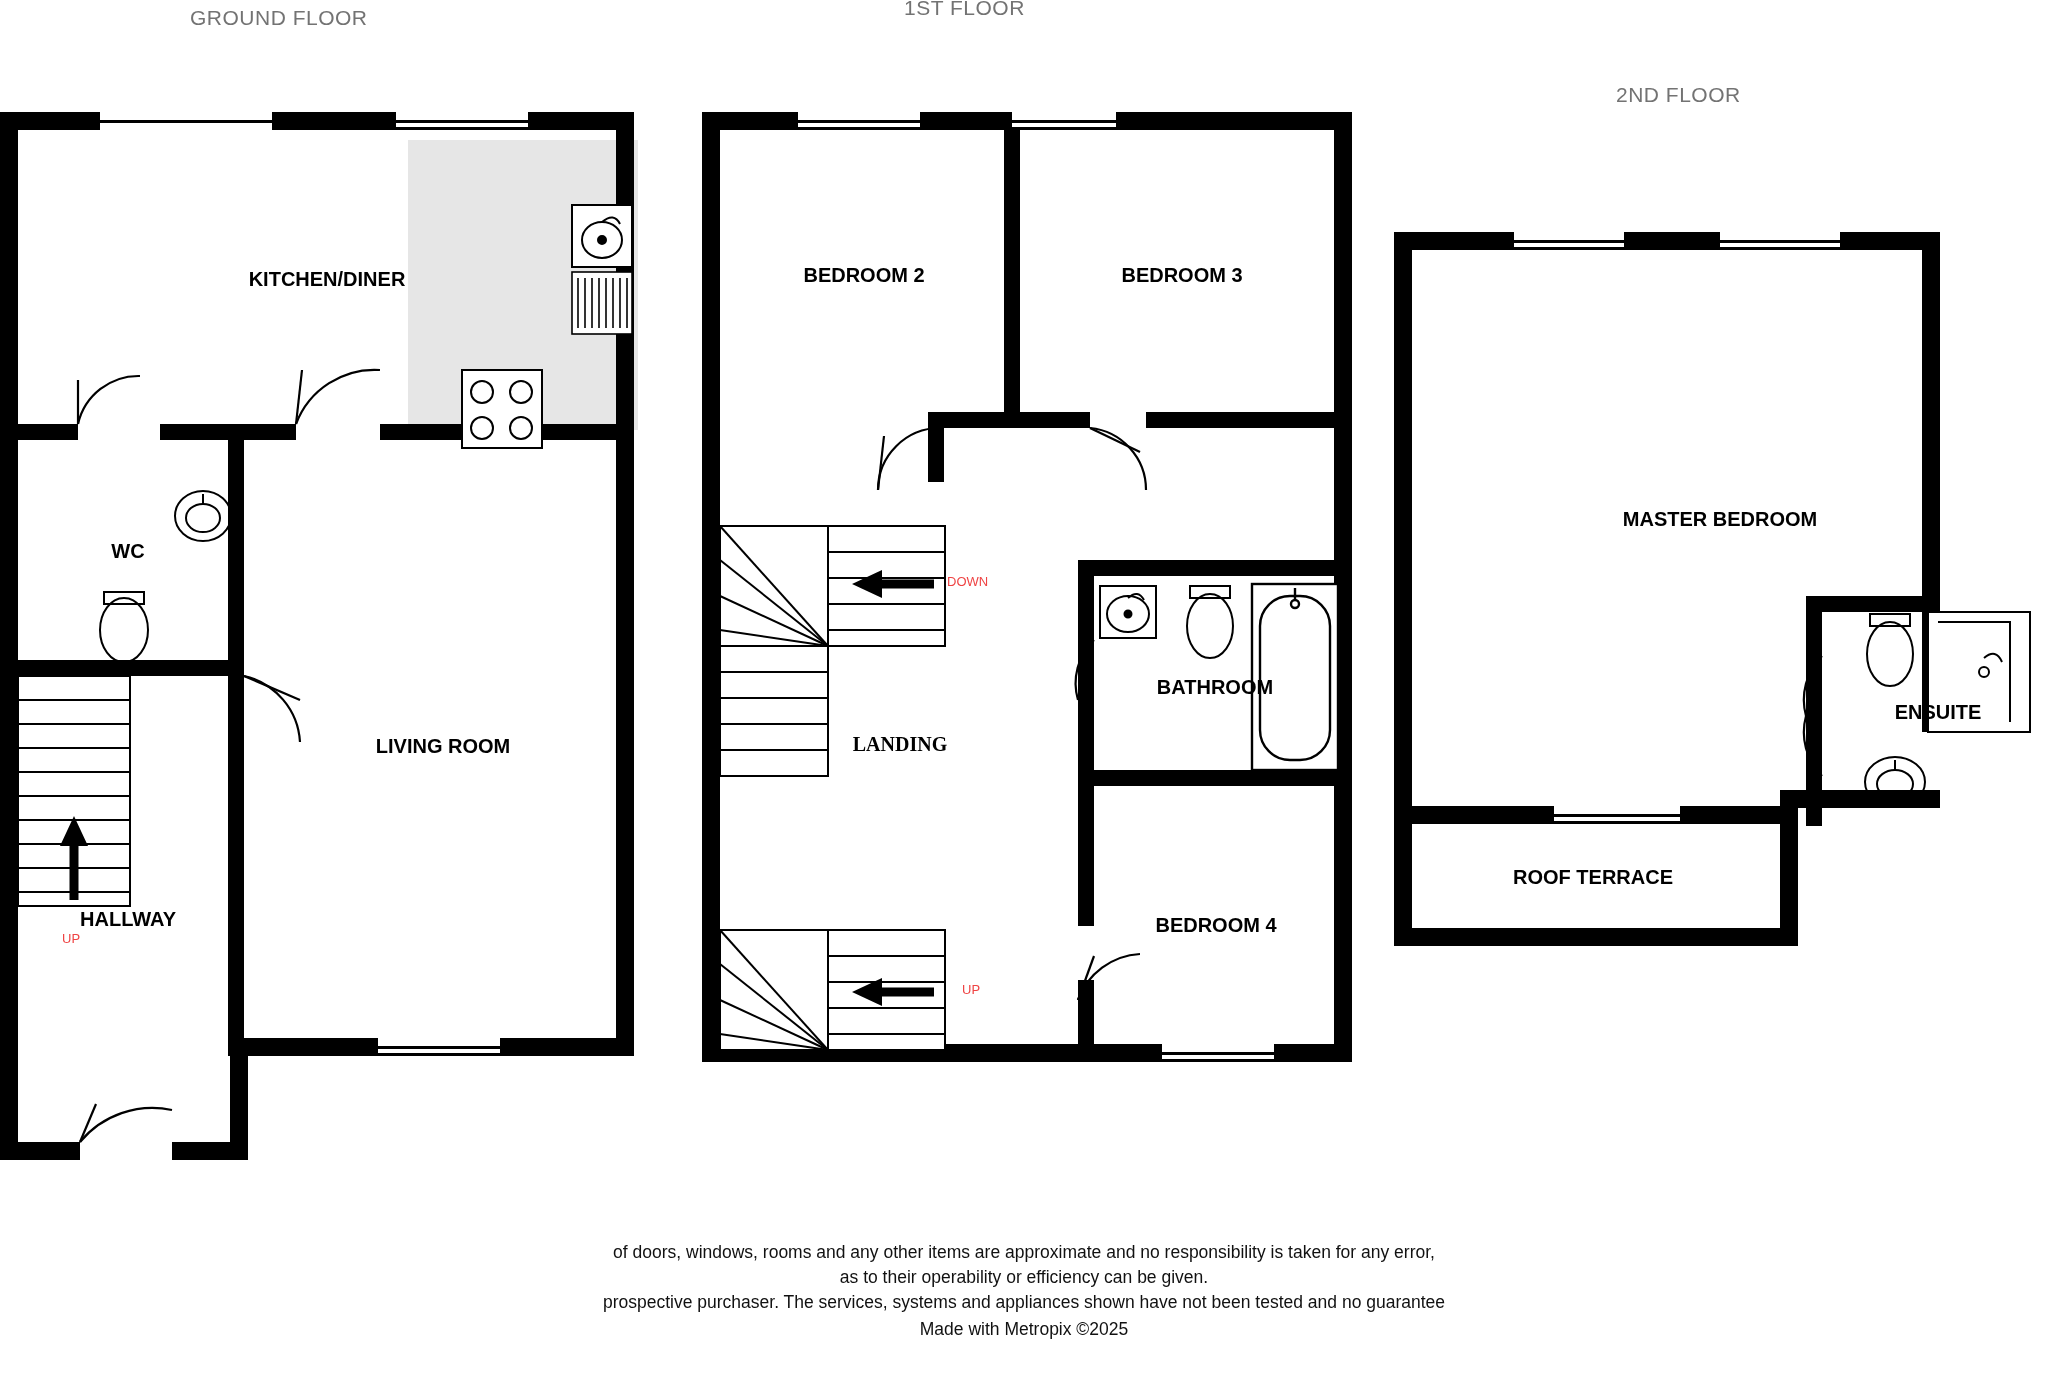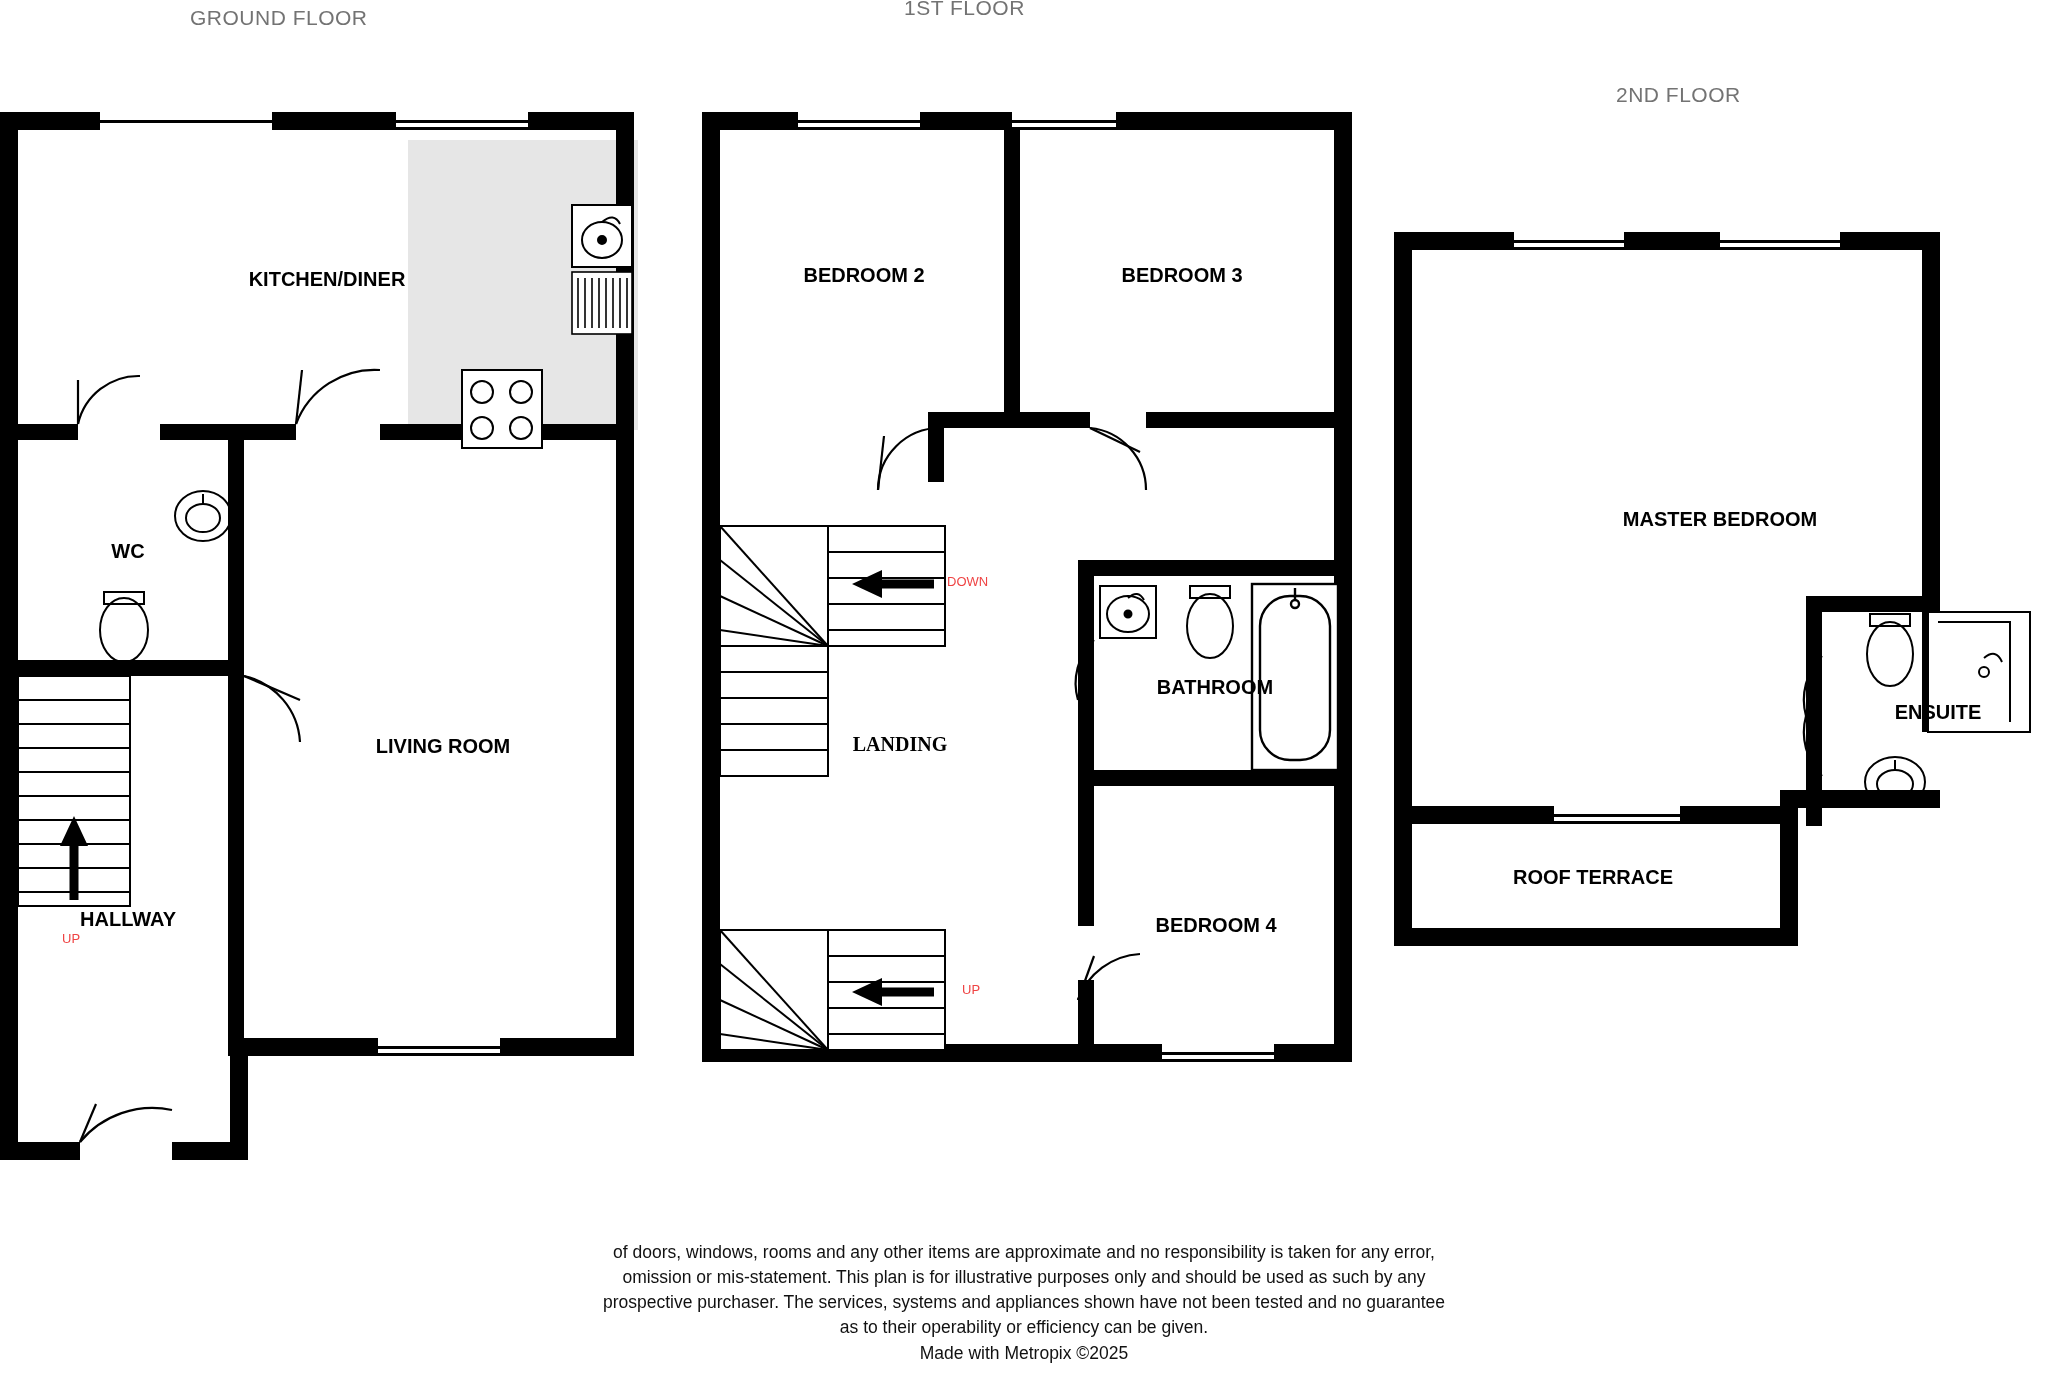--- a/index.html
+++ b/index.html
@@ -356,17 +356,16 @@
 <div class="room-label" style="left:1720px; top:508px;">MASTER BEDROOM</div>
 <div class="room-label" style="left:1938px; top:701px;">ENSUITE</div>
 <div class="room-label" style="left:1593px; top:866px;">ROOF TERRACE</div>
 
 <div class="tiny-label" style="left:62px; top:931px;">UP</div>
 <div class="tiny-label" style="left:947px; top:574px;">DOWN</div>
 <div class="tiny-label" style="left:962px; top:982px;">UP</div>
 
 <div class="disclaimer">
   <div>of doors, windows, rooms and any other items are approximate and no responsibility is taken for any error,</div>
-  <div>omission or mis-statement. This plan is for illustrative purposes only and should be used as such by any</div>
+  <div>as to their operability or efficiency can be given.</div>
   <div>prospective purchaser. The services, systems and appliances shown have not been tested and no guarantee</div>
-  <div>as to their operability or efficiency can be given.</div>
   <div class="made-with">Made with Metropix ©2025</div>
 </div>
 
 </body></html>

